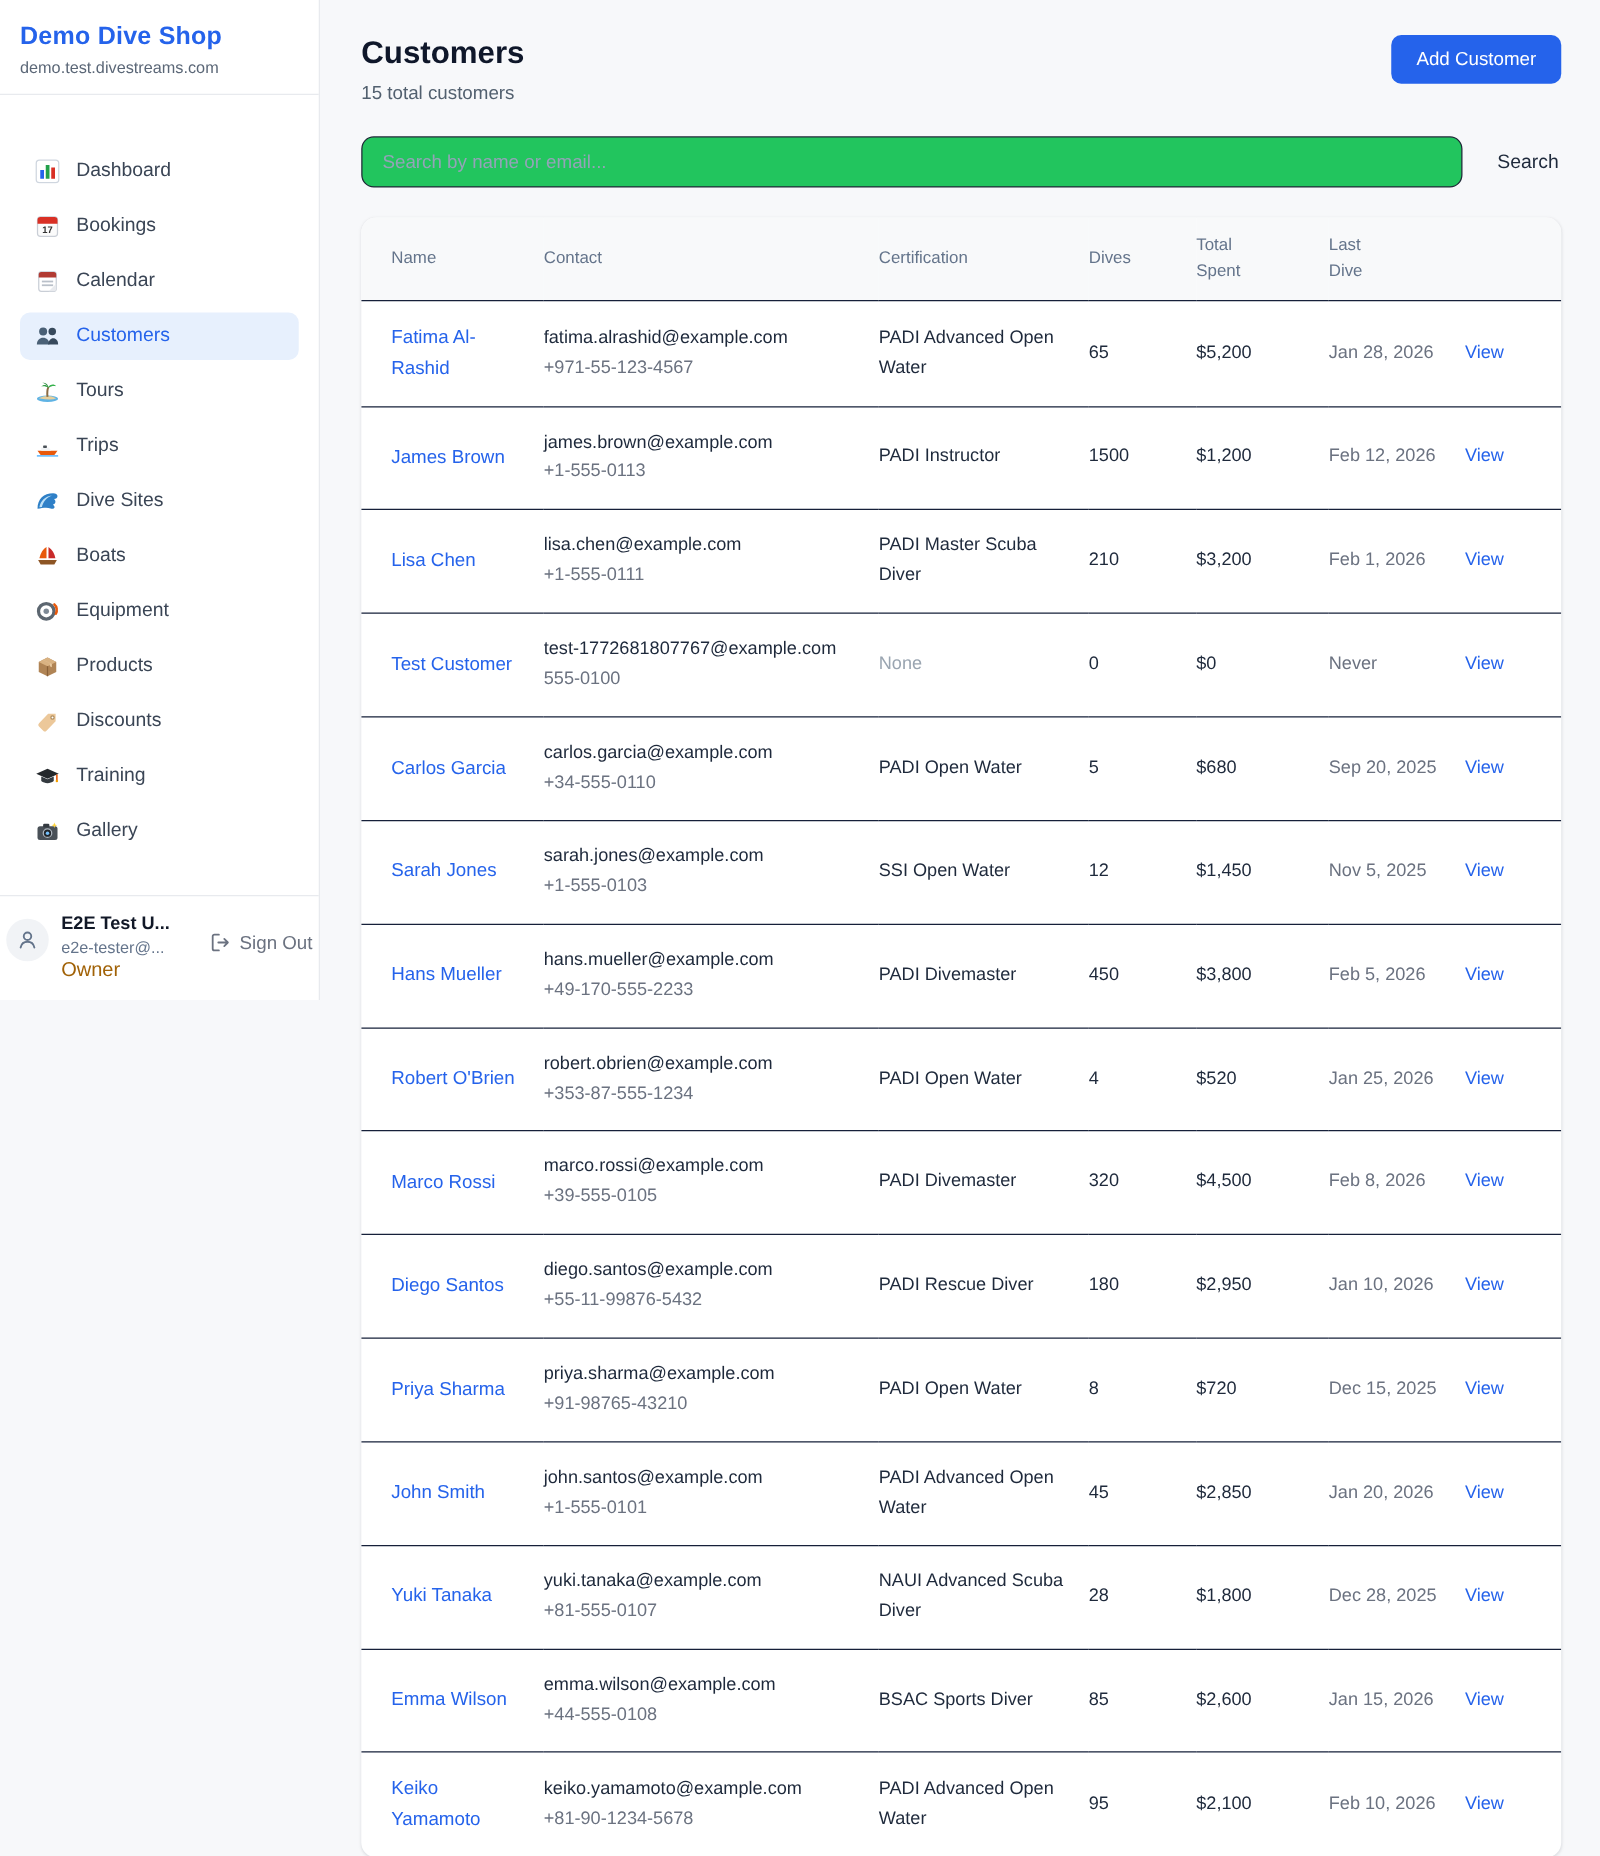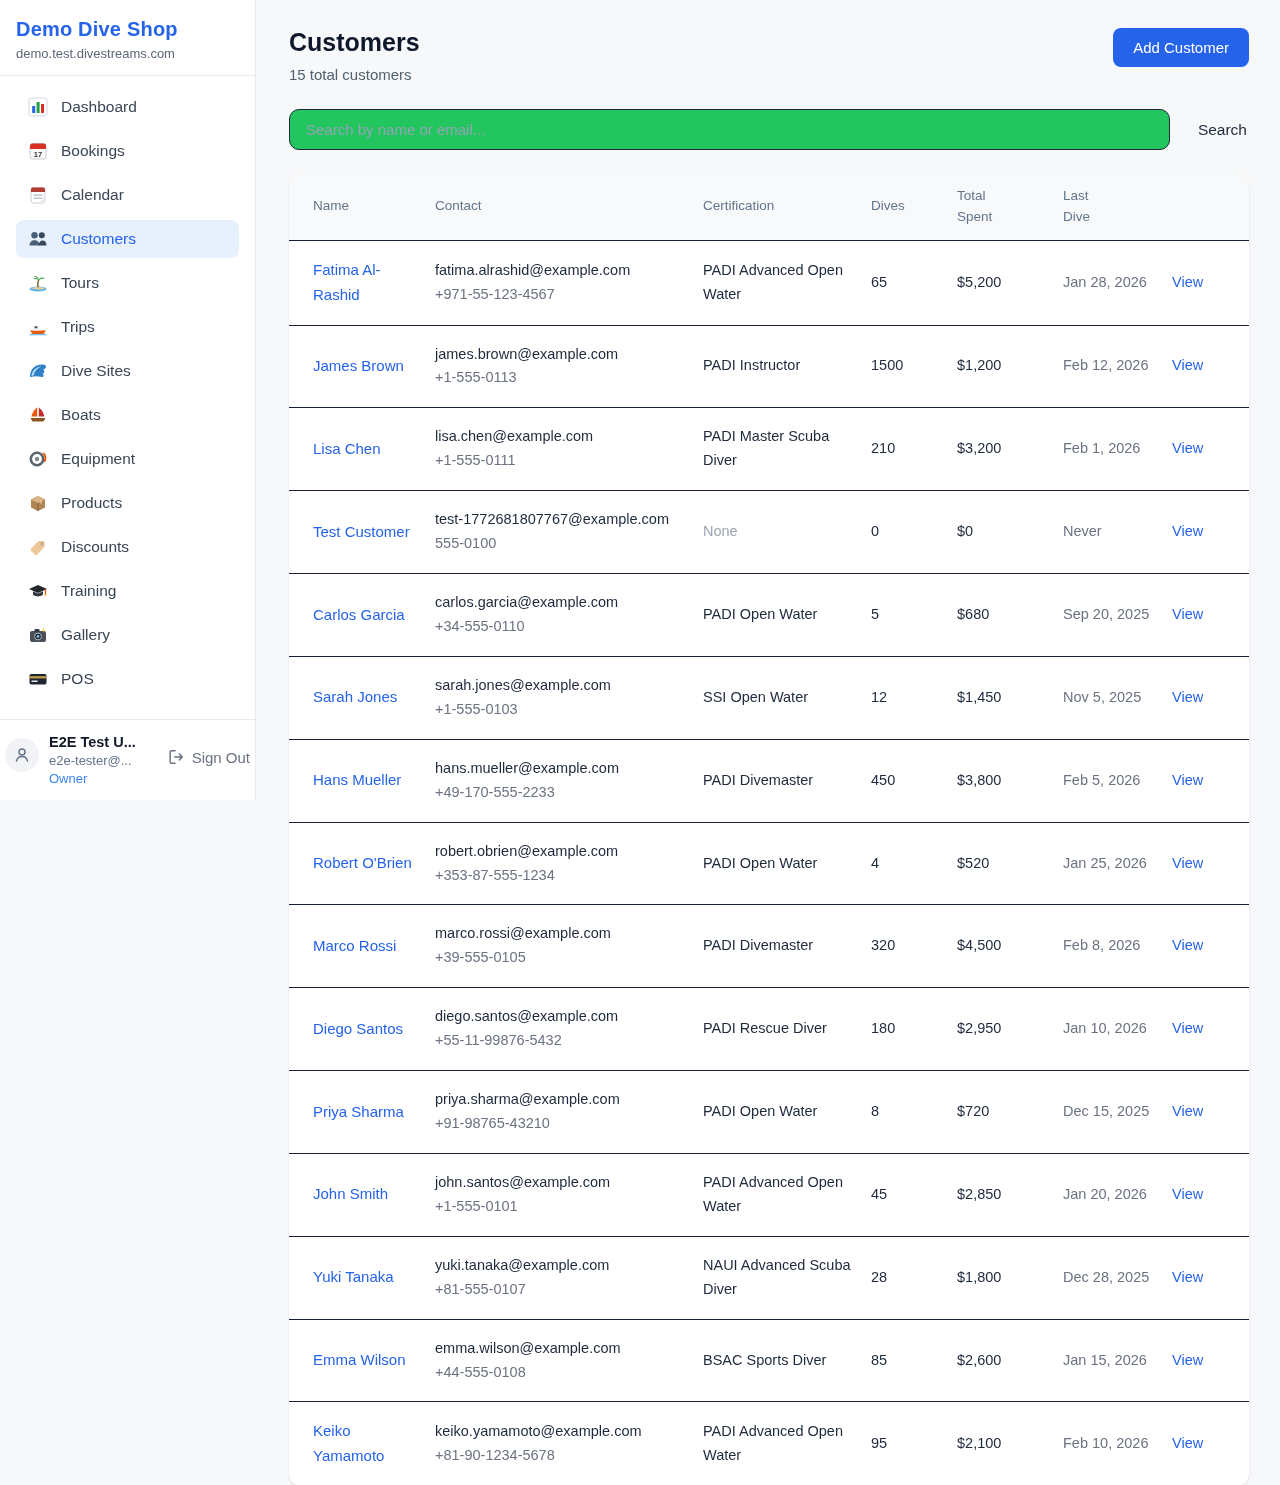--- a/index.html
+++ b/index.html
@@ -11,21 +11,21 @@
     min-height: 1485px;
     position: relative;
   }
 
   
   .sidebar {
     position: absolute; top: 0; left: 0;
     width: 256px; height: 800px;
     background: #ffffff;
     border-right: 1px solid #e8eaee;
-    display: flex; flex-direction: column;
+    display: flex; flex-direction: column; gap: 30px;
   }
   .brand { padding: 18px 16px 14px 16px; border-bottom: 1px solid #e8eaee; }
   .brand-title { color: #2563eb; font-size: 20px; font-weight: 700; letter-spacing: .2px; }
   .brand-domain { color: #5b6777; font-size: 13px; margin-top: 5px; }
   .nav { padding: 12px 16px; flex: 1 1 auto; overflow: hidden; }
   .nav-item {
     display: flex; align-items: center; gap: 13px;
     height: 38px; margin-bottom: 6px;
     padding: 0 12px; border-radius: 8px;
     font-size: 15.5px; color: #3a4555; cursor: pointer;
@@ -38,21 +38,21 @@
     display: flex; align-items: flex-start; gap: 10px;
   }
   .avatar {
     width: 34px; height: 34px; border-radius: 50%;
     background: #f1f3f6; display: flex; align-items: center; justify-content: center;
     flex: 0 0 34px; margin-top: 4px;
   }
   .user-meta { flex: 1 1 auto; min-width: 0; }
   .user-name { font-size: 14.5px; font-weight: 700; color: #111827; white-space: nowrap; }
   .user-email { font-size: 13px; color: #64748b; margin-top: 3px; white-space: nowrap; }
-  .user-role { font-size: 13px; color: #3b82f6; margin-top: 3px; }
+  .user-role { font-size: 16px; color: #a16207; margin-top: 3px; }
   .signout {
     display: flex; align-items: center; gap: 7px;
     color: #6b7280; font-size: 15px; cursor: pointer;
     margin-top: 14px; white-space: nowrap;
   }
 
   
   .main { margin-left: 256px; padding: 28px 31px 33px 33px; }
   .page-head { display: flex; justify-content: space-between; align-items: flex-start; }
   .page-title { font-size: 25px; font-weight: 700; color: #0f172a; }

